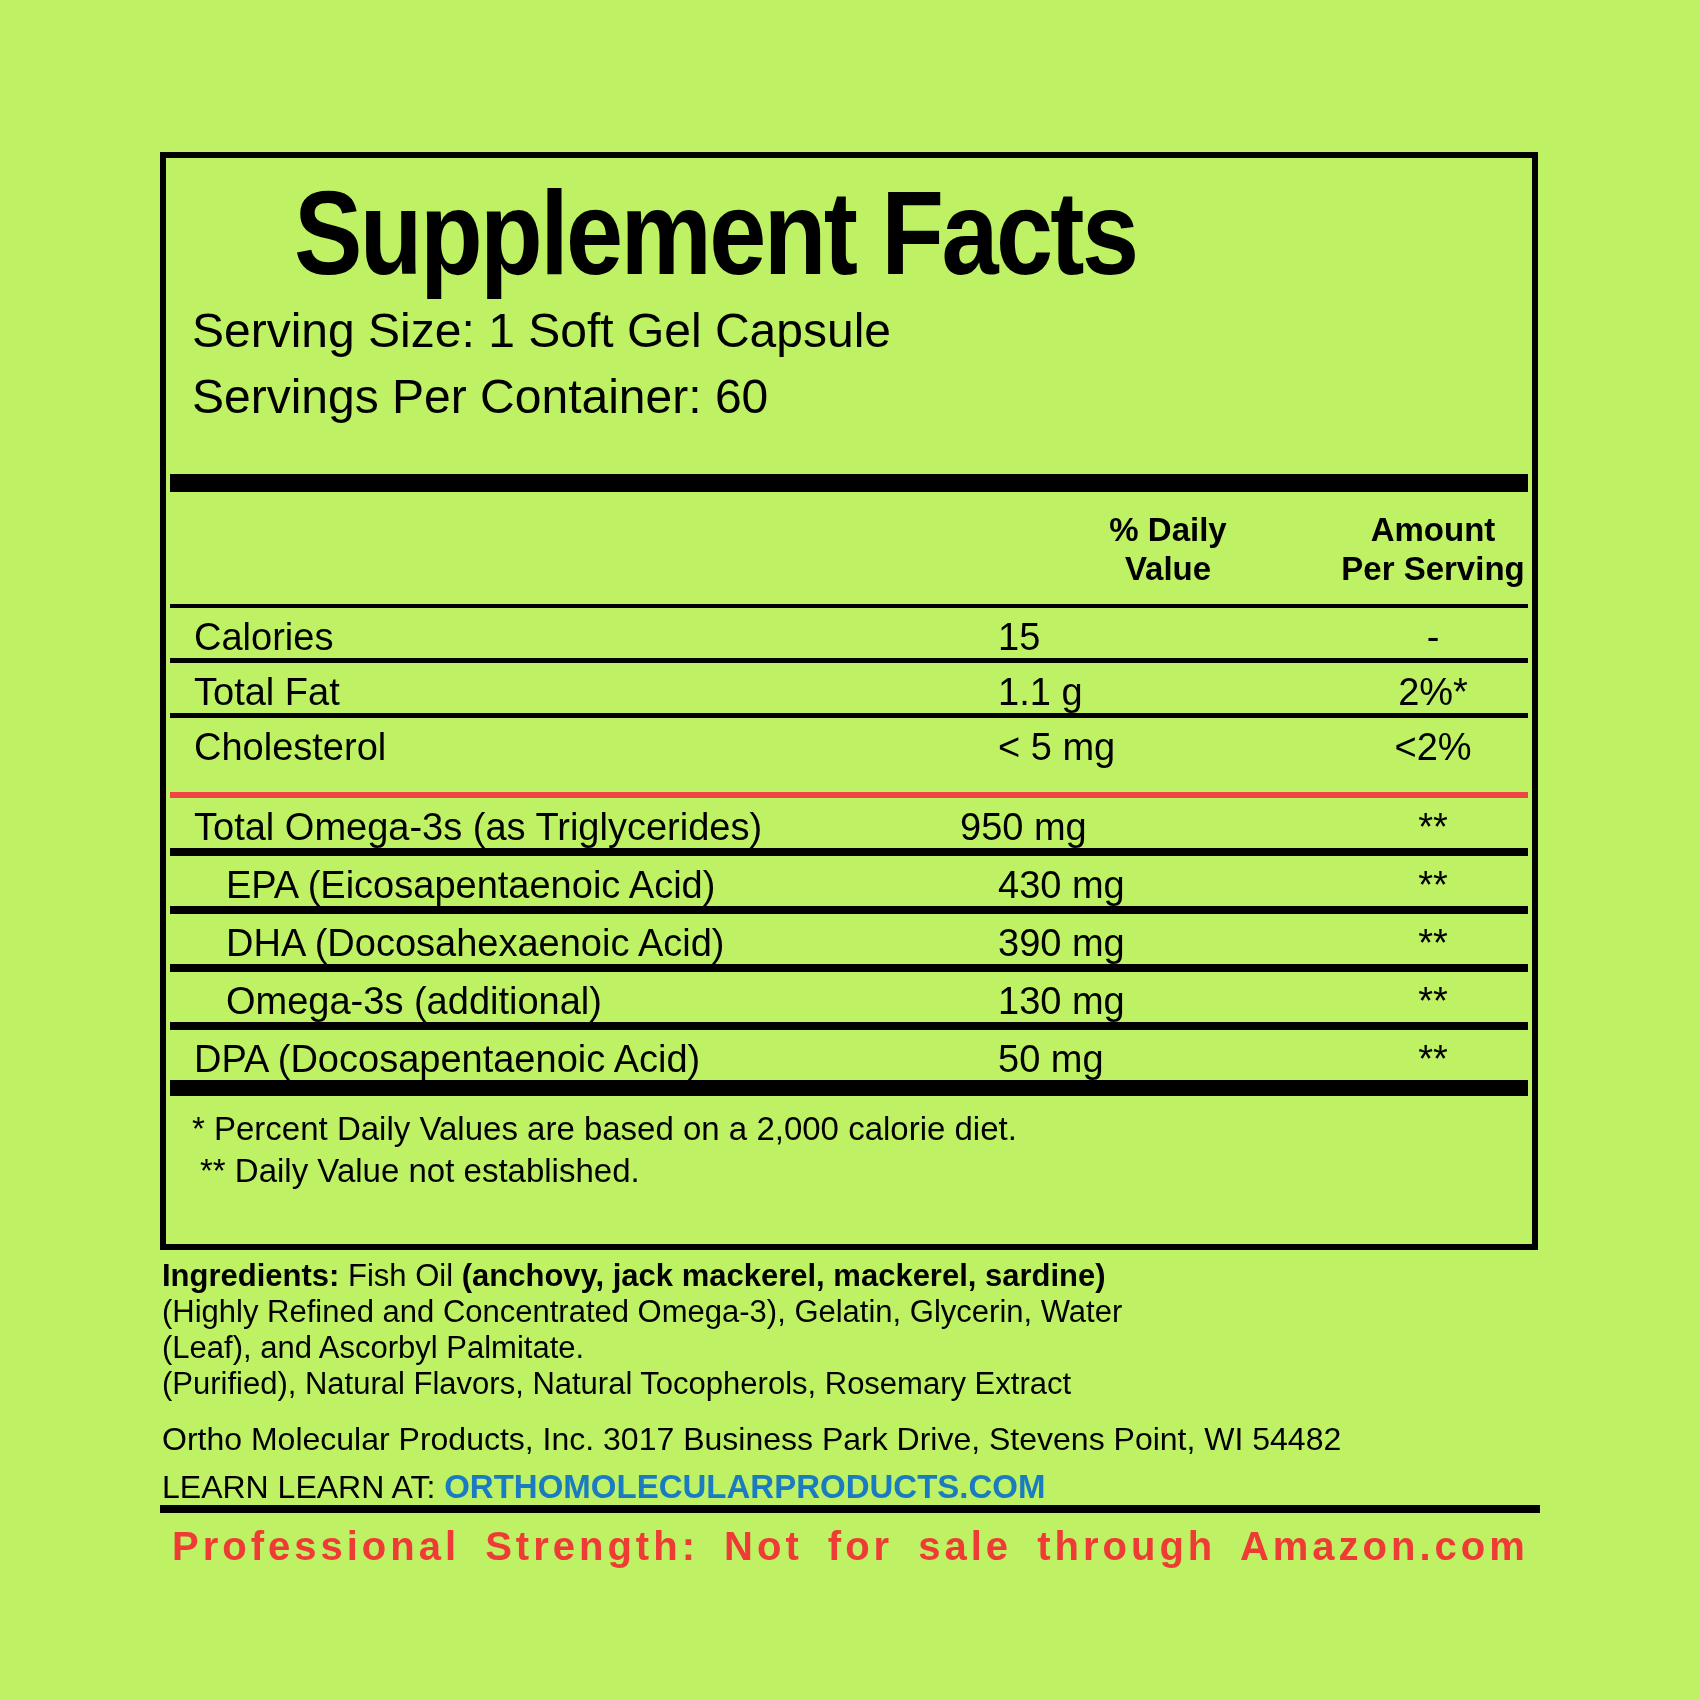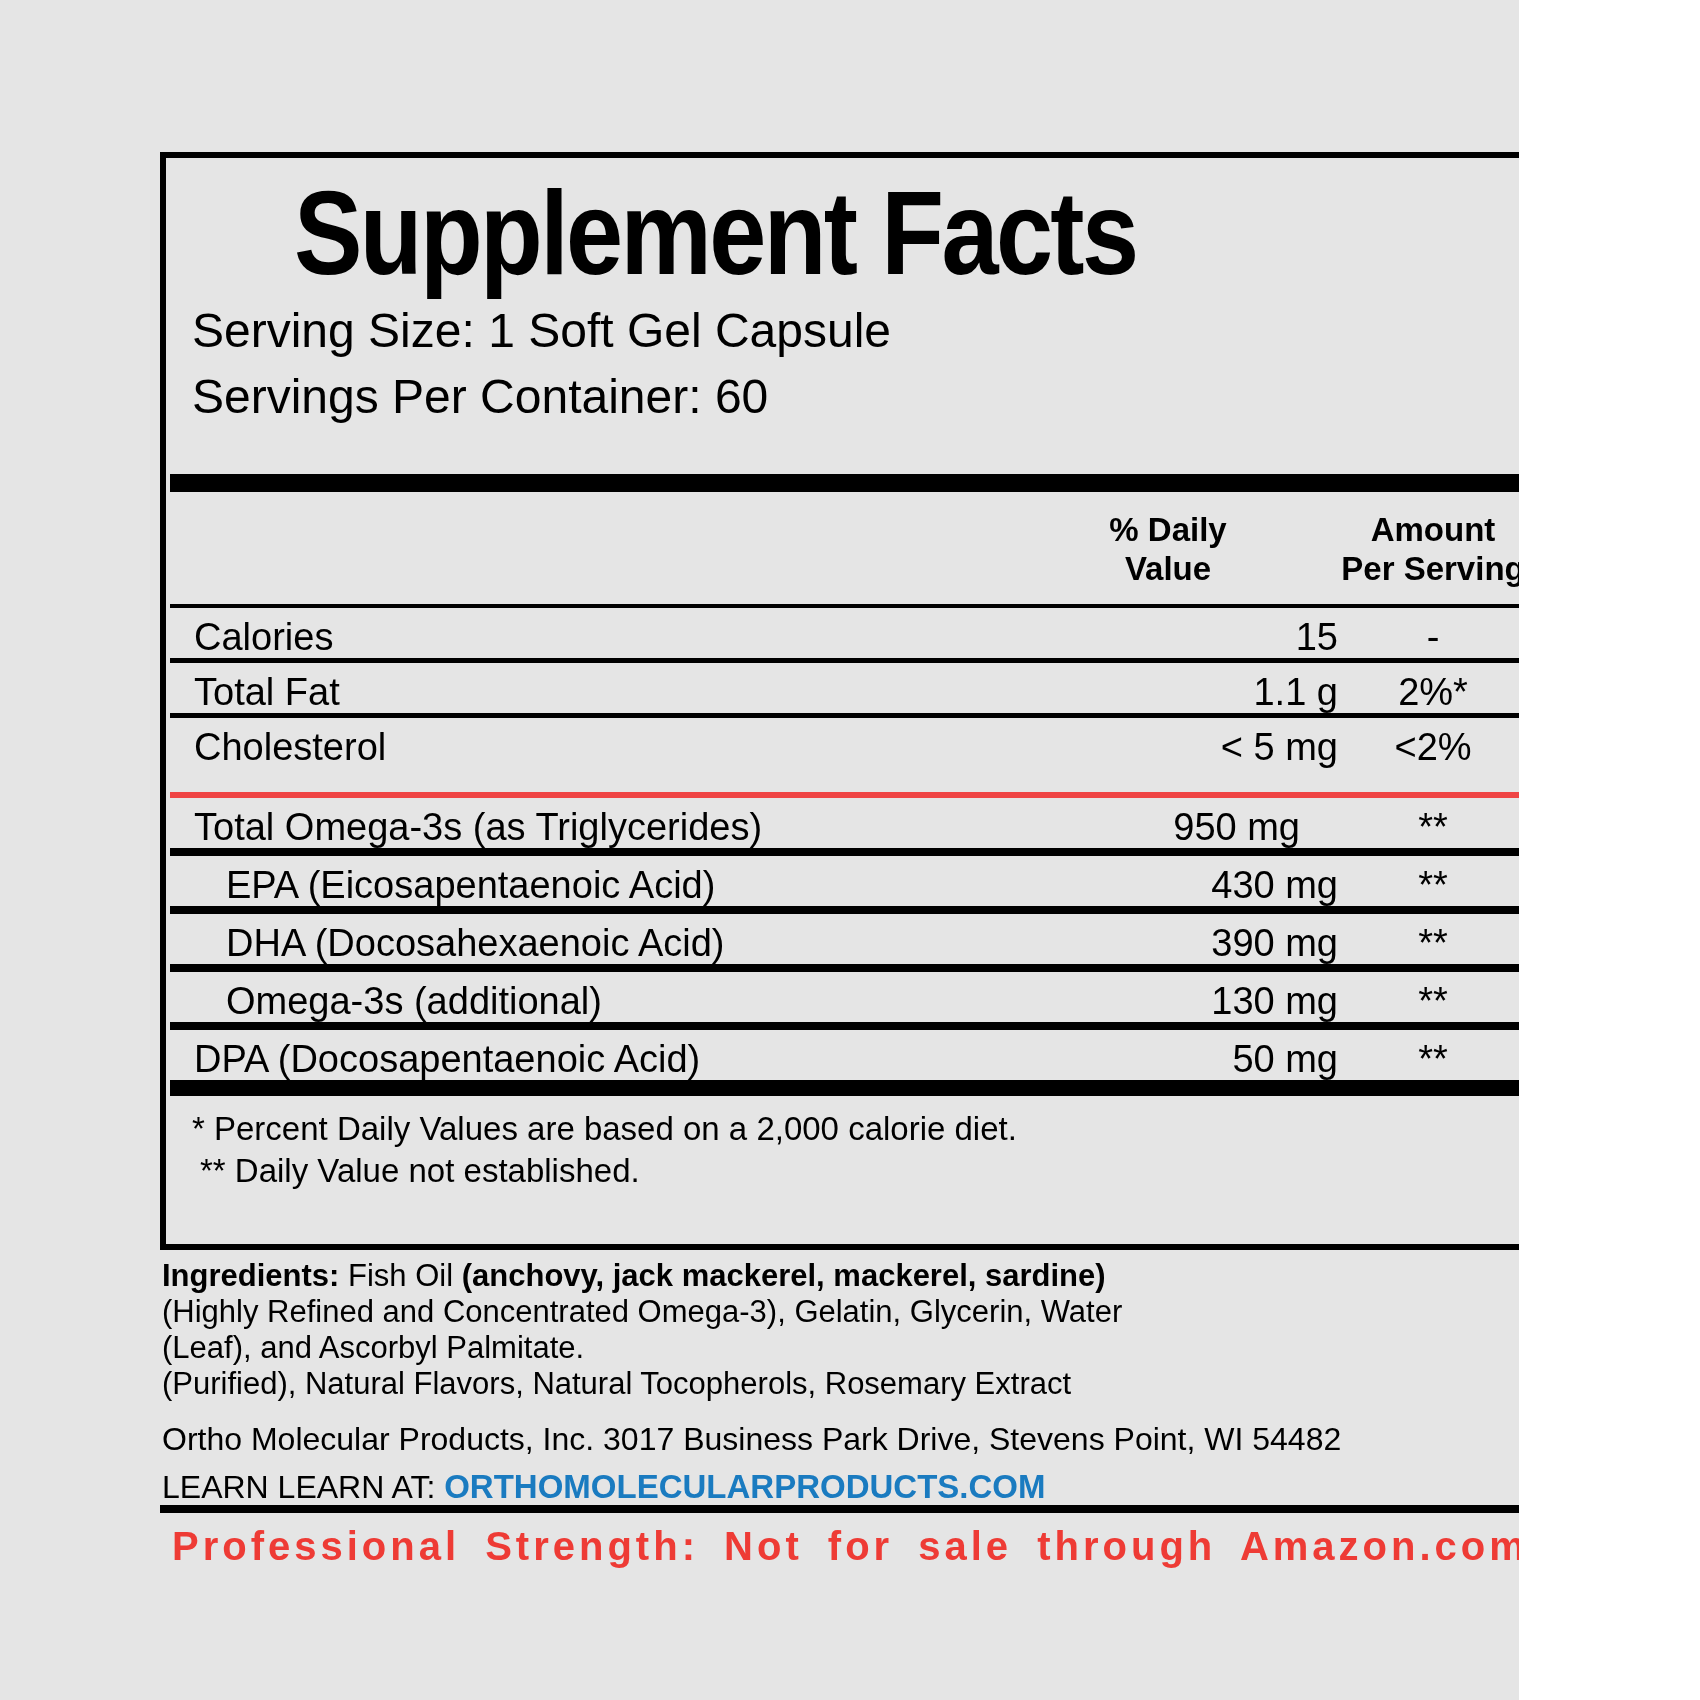--- a/index.html
+++ b/index.html
@@ -1,19 +1,19 @@
 <!DOCTYPE html>
 <html><head>
 <meta charset="utf-8">
 <style>
   html,body{margin:0;padding:0;background:#ffffff;}
   .sheet{
     position:relative;
-    width:1519px;height:1700px;
-    background:#e5e5e5;
+    width:1700px;height:1700px;
+    background:#bef264;
     font-family:"Liberation Sans","DejaVu Sans",sans-serif;
     color:#000000;
     overflow:hidden;
     text-decoration:underline;
   }
 
   
   .facts-box{
     position:absolute;
     left:160px;top:152px;
@@ -68,21 +68,21 @@
     padding:9px 0 0 0;
     font-size:38px;
     line-height:41px;
   }
   .sep-thin{border-top:4px solid #000;}
   .sep-med{border-top:5px solid #000;}
   .sep-heavy{border-top:6px solid #ef4444;gap:38px;}
   .sep-omega{border-top:8px solid #000;}
   .cell-label{padding-left:24px;}
   .cell-label.indent{padding-left:56px;}
-  .cell-amount{text-align:right;}
+  .cell-amount{text-align:left;}
   .cell-dv{text-align:center;}
   .pad-extra{padding-bottom:24px;}
 
   .footnotes{
     margin:12px 0 0 22px;
     font-size:33px;
     line-height:42px;
   }
   .footnote-2{padding-left:8px;}
 

